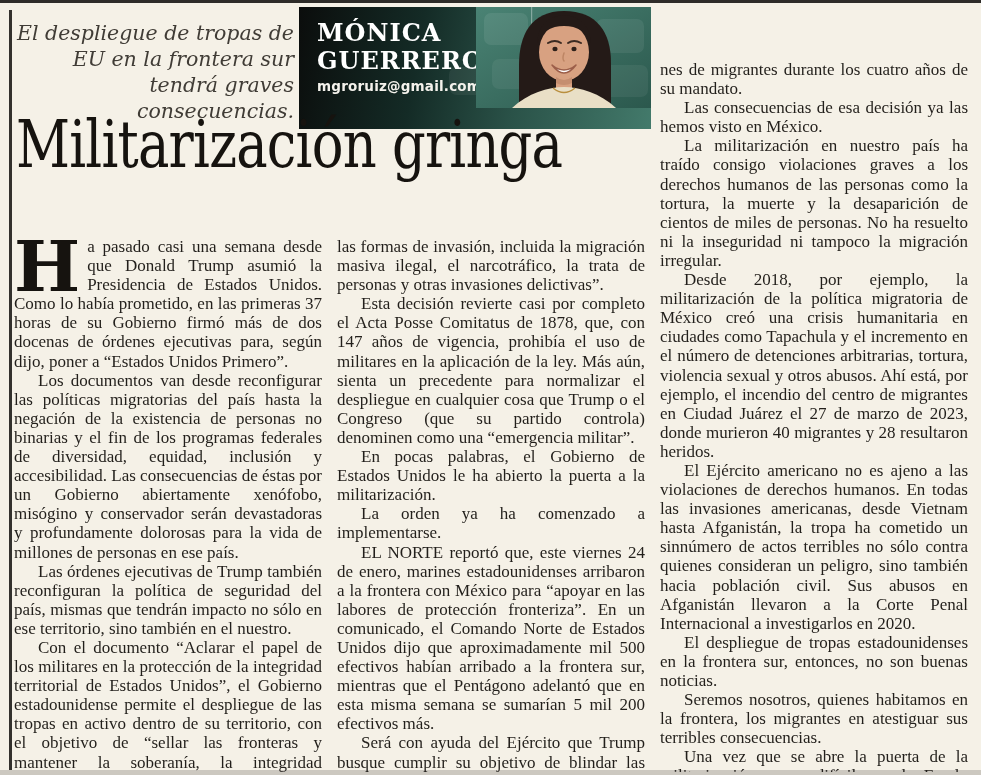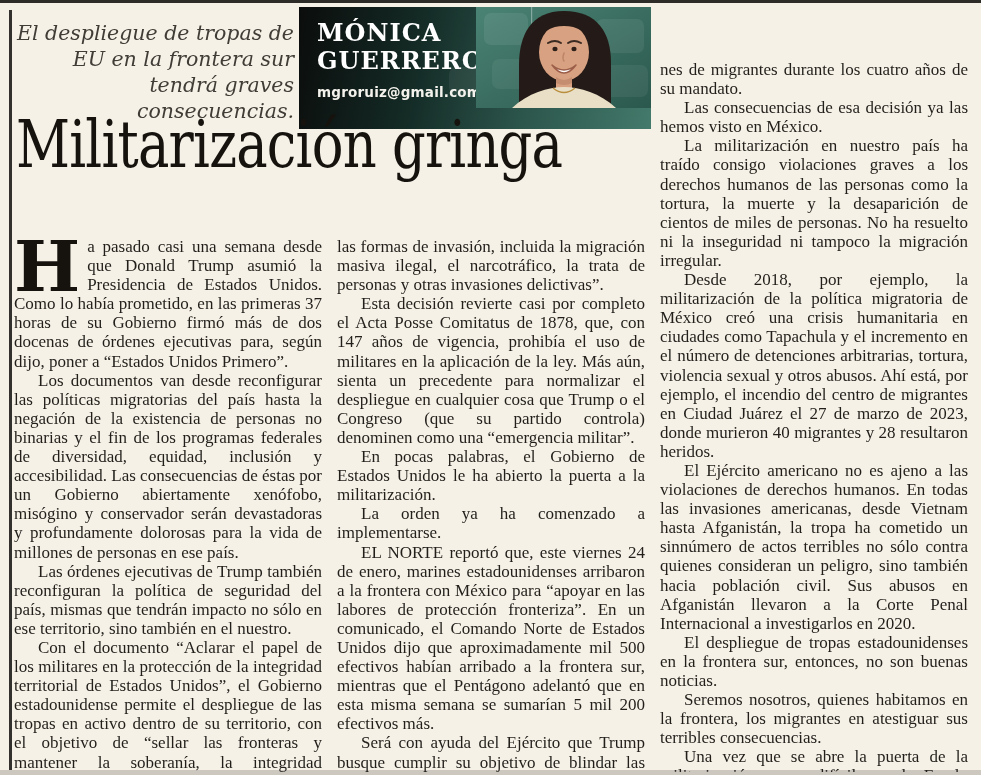--- a/index.html
+++ b/index.html
@@ -26,21 +26,21 @@
     background:linear-gradient(100deg,#0b0d0c 0%,#142b26 34%,#2a5248 62%,#437a6b 100%);
     overflow:hidden;
   }
   .banner .tile{position:absolute;background:rgba(255,255,255,0.06);border-radius:8px;}
   .banner-textwrap{position:absolute;left:18px;top:12px;width:170px;}
   .author-name{
     font-family:"DejaVu Serif",serif;font-weight:bold;color:#ffffff;
     font-size:24px;line-height:28px;letter-spacing:1px;width:170px;
   }
   .author-email{
-    margin-top:9px;font-family:"DejaVu Sans",sans-serif;font-weight:bold;
+    margin-top:3px;font-family:"DejaVu Sans",sans-serif;font-weight:bold;
     color:#f4f2ec;font-size:13.5px;letter-spacing:0.2px;
   }
   .photo{position:absolute;right:0;top:0;width:175px;height:101px;}
 
   
   .headline{
     position:absolute;left:16px;top:106px;margin:0;
     font-family:"DejaVu Serif",serif;font-weight:400;color:#16130f;
     font-size:66px;line-height:78px;letter-spacing:-1px;white-space:nowrap;
     transform:scaleX(0.80);transform-origin:left top;

